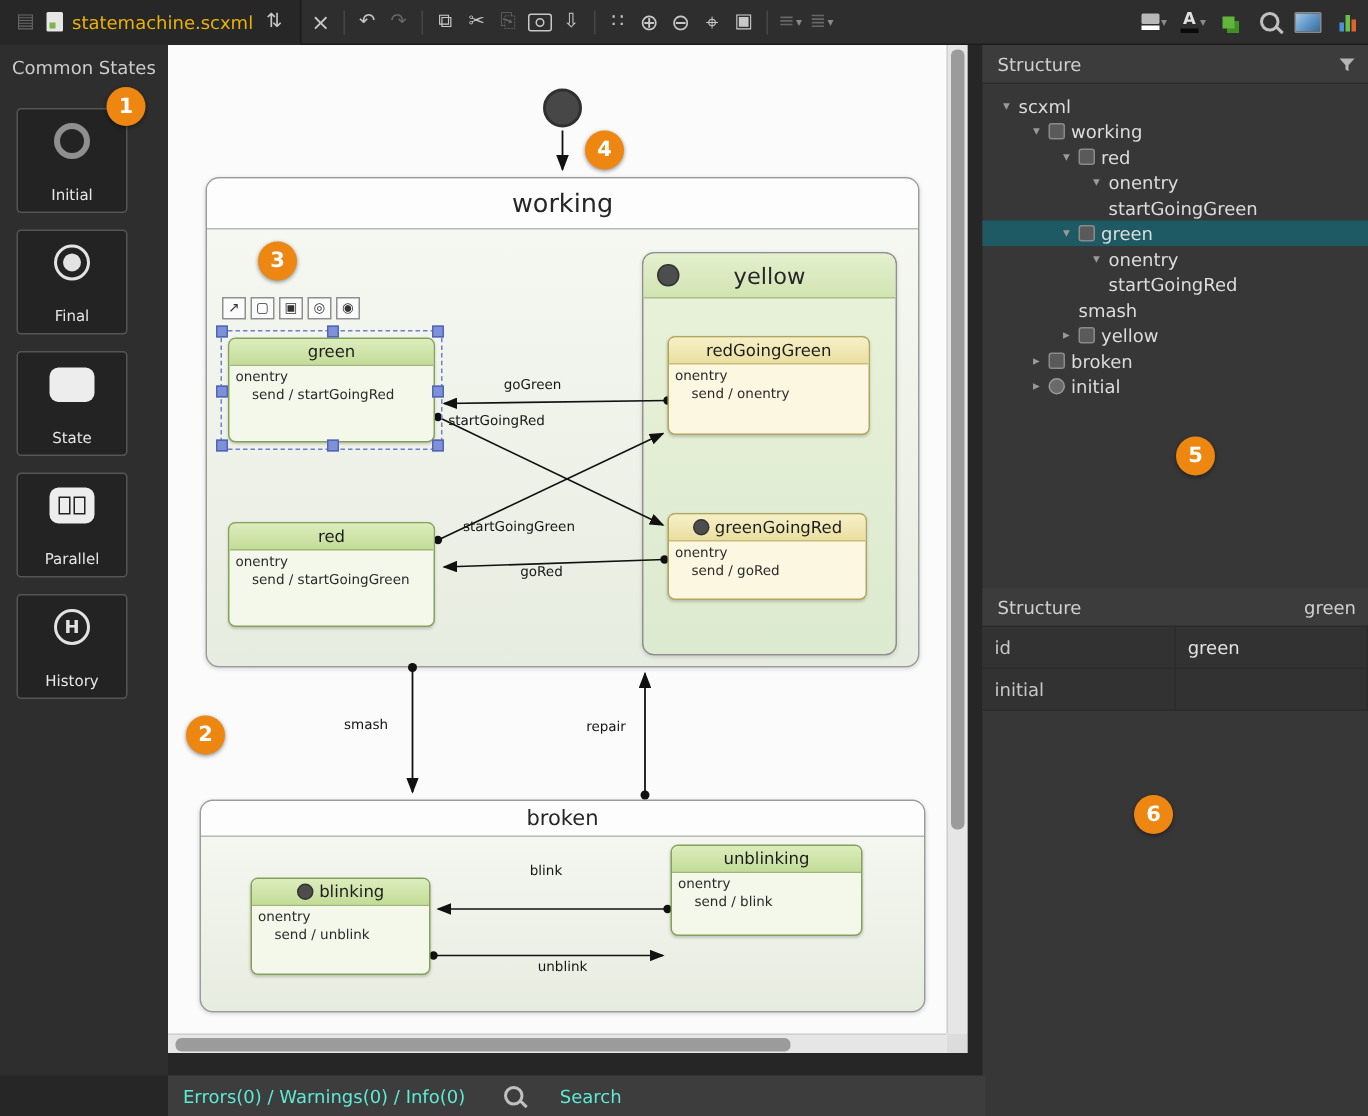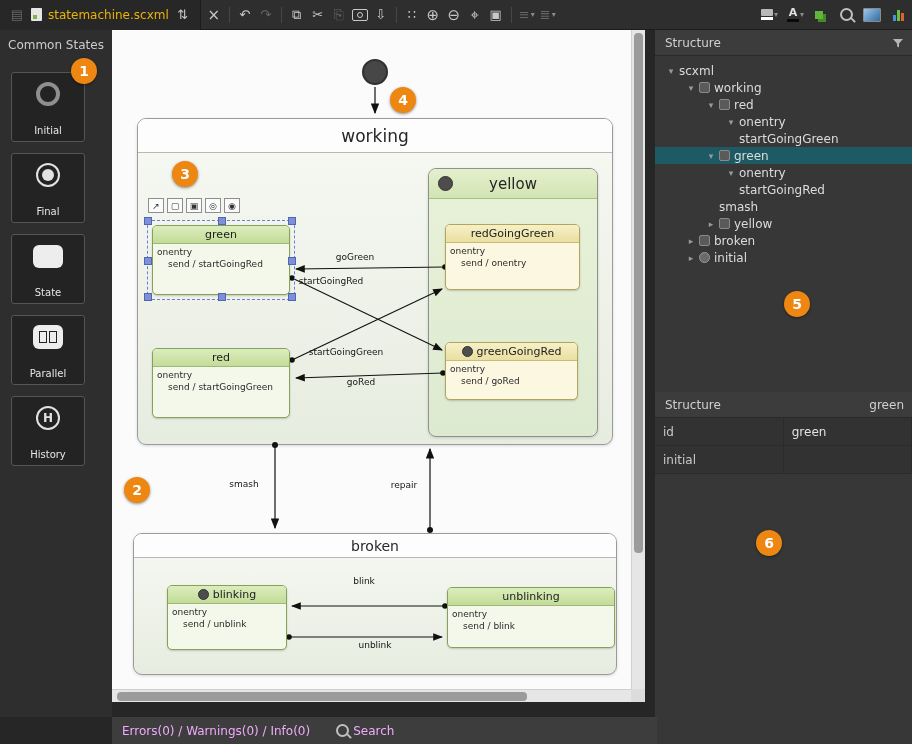--- a/index.html
+++ b/index.html
@@ -121,22 +121,22 @@
   .attrs{position:absolute;left:0;top:362px;right:0;}
   .attr-table{width:100%;border-collapse:collapse;table-layout:fixed;}
   .attr-table th{background:#464646;border:1px solid #2b2b2b;font-weight:normal;font-size:12px;color:#cccccc;height:21px;}
   .attr-table td{background:#323232;border-right:1px solid #2b2b2b;border-bottom:1px solid #2b2b2b;
                  font-size:12px;height:25px;padding-left:8px;}
   .attr-table .n{color:#c8c8c8;} .attr-table .v{color:#e2e2e2;}
   .col-name{width:103px;}
 
   
   .statusbar{position:absolute;left:112px;top:717px;width:545px;height:27px;background:#3d3d3d;
-             display:flex;align-items:center;padding-left:10px;gap:26px;font-size:12px;color:#f0abfc;box-sizing:border-box;}
-  .searchbox{display:flex;align-items:center;gap:4px;}
+             display:flex;align-items:center;padding-left:10px;gap:26px;font-size:12px;color:#5eead4;box-sizing:border-box;}
+  .searchbox{display:flex;align-items:center;gap:24px;}
 
   
   .badge{position:absolute;width:26px;height:26px;border-radius:50%;background:#ee8712;color:#fff;
          font-weight:bold;font-size:14px;display:flex;align-items:center;justify-content:center;
          z-index:50;box-shadow:0 1px 3px rgba(0,0,0,.45);}
 </style>
 </head>
 <body>
 
 <div id="app">
@@ -306,21 +306,21 @@
 
     <div class="state" style="left:55px;top:555px;width:120px;height:65px">
       <div class="shd">
           <span class="hdot" style="width:9px;height:9px"></span>
           <span>blinking</span>
         </div>
       <div class="onentry">onentry</div>
       <div class="action">send / unblink</div>
     </div>
 
-    <div class="state" style="left:335px;top:557px;width:168px;height:61px">
+    <div class="state" style="left:335px;top:533px;width:128px;height:61px">
       <div class="shd">
           <span>unblinking</span>
         </div>
       <div class="onentry">onentry</div>
       <div class="action">send / blink</div>
     </div>
 
     <div class="sel-rect">
       <span class="handle" style="left:-4px;top:-4px"></span>
       <span class="handle" style="left:70px;top:-4px"></span>

